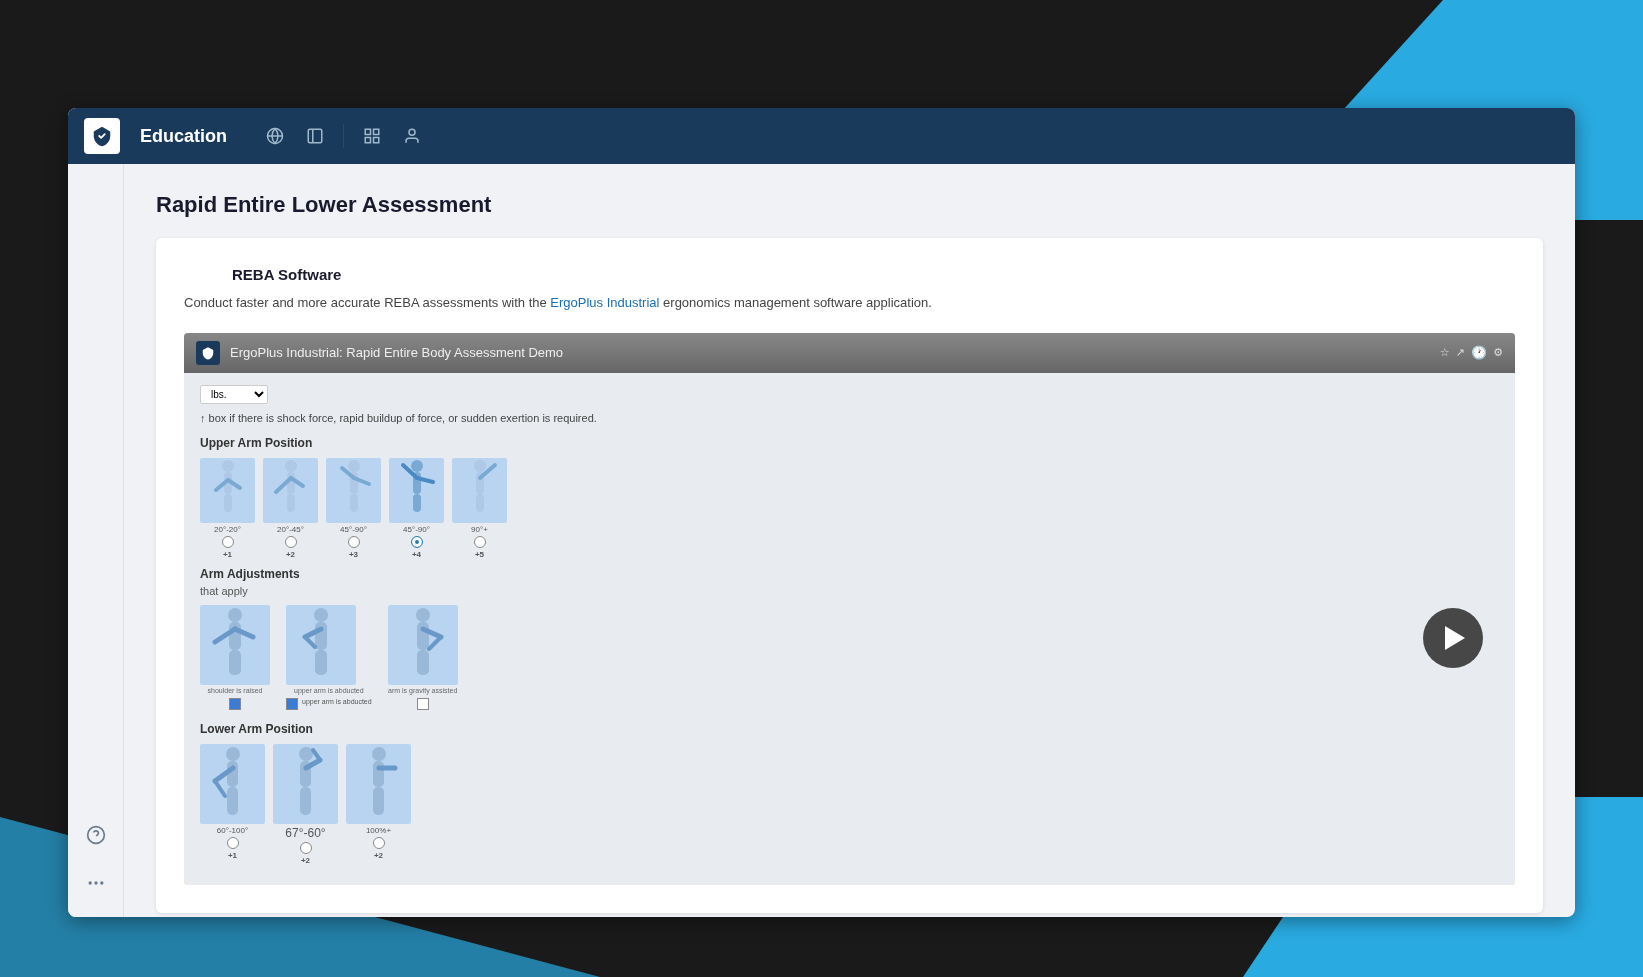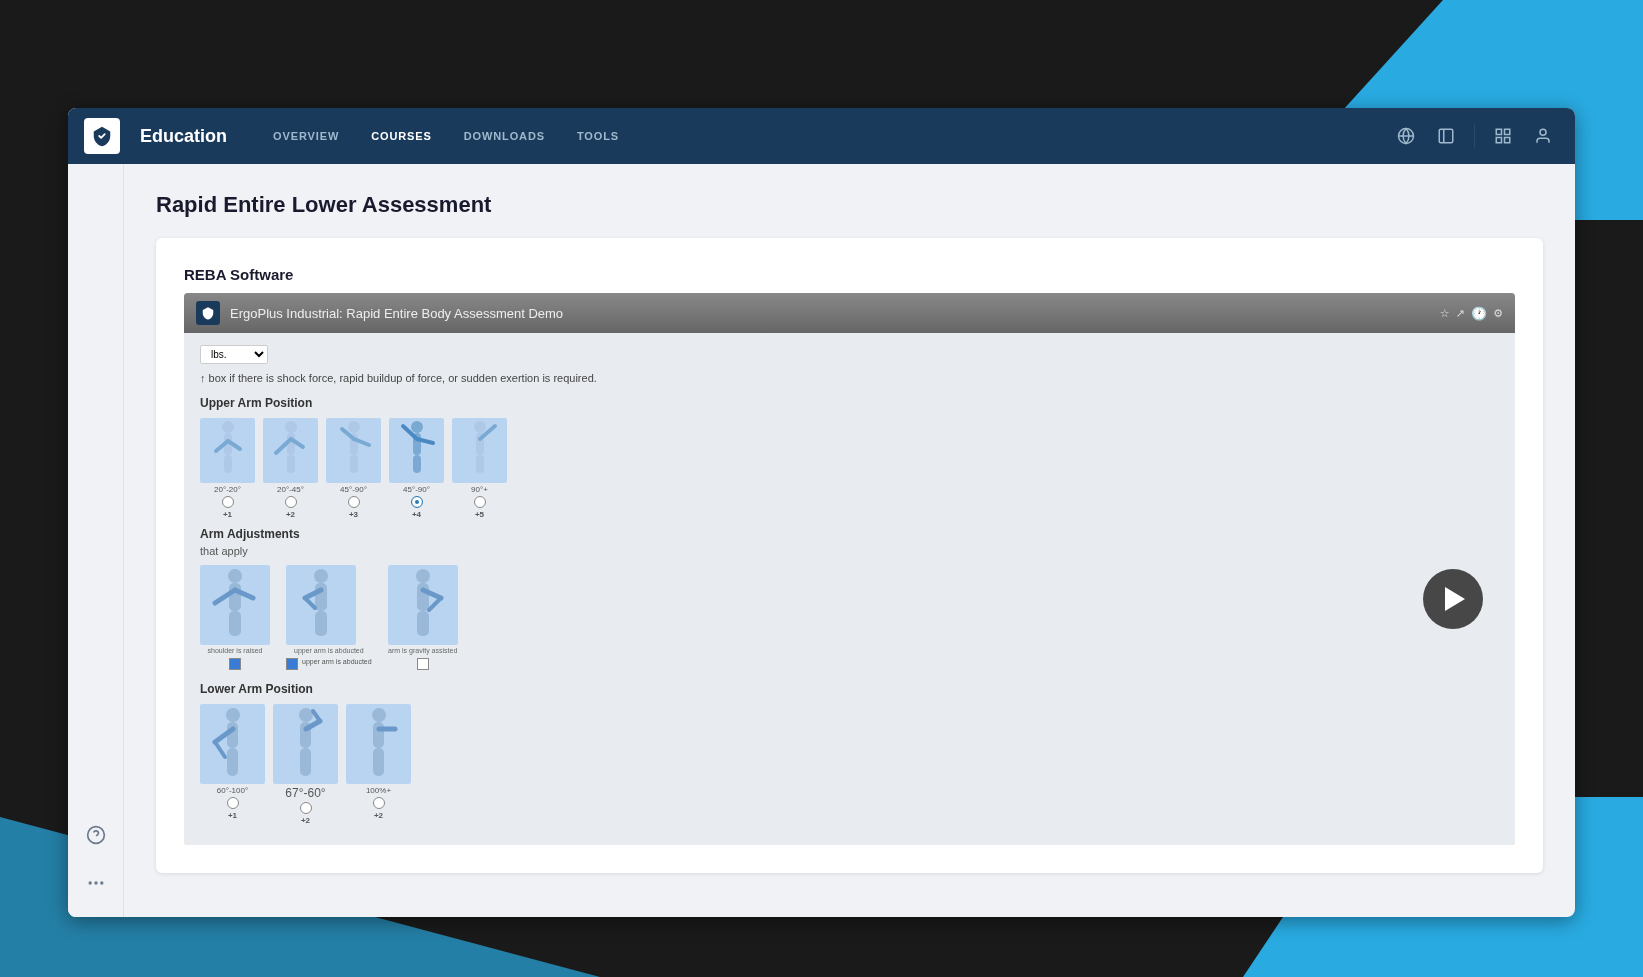--- a/index.html
+++ b/index.html
@@ -186,20 +186,21 @@
       border-radius: 6px;
       padding: 28px;
       box-shadow: 0 1px 4px rgba(0,0,0,0.1);
     }
 
     .section-title {
       font-size: 15px;
       font-weight: bold;
       color: #1a1a2e;
       margin-bottom: 10px;
+      margin-left: 48px;
     }
 
     .section-desc {
       font-size: 13px;
       color: #444;
       margin-bottom: 20px;
       line-height: 1.5;
     }
 
     .section-desc a {
@@ -364,26 +365,20 @@
 <div class="browser-window">
 
   <nav class="navbar">
     <div class="navbar-logo">
       <svg viewBox="0 0 24 24" fill="none" stroke="#1a3a5c" stroke-width="2">
         <path d="M12 2L3 7v5c0 5.25 3.75 10.15 9 11.25C17.25 22.15 21 17.25 21 12V7L12 2z" fill="#1a3a5c" stroke="none"></path>
         <path d="M9 12l2 2 4-4" stroke="white" stroke-width="2" stroke-linecap="round" stroke-linejoin="round"></path>
       </svg>
     </div>
     <span class="navbar-brand">Education</span>
-    <div class="navbar-nav">
-      <div class="nav-item">OVERVIEW</div>
-      <div class="nav-item active">COURSES</div>
-      <div class="nav-item">DOWNLOADS</div>
-      <div class="nav-item">TOOLS</div>
-    </div>
     <div class="navbar-right">
       <div class="navbar-icon-btn">
         <svg width="18" height="18" viewBox="0 0 24 24" fill="none" stroke="currentColor" stroke-width="2">
           <circle cx="12" cy="12" r="10"></circle>
           <line x1="2" y1="12" x2="22" y2="12"></line>
           <path d="M12 2a15.3 15.3 0 0 1 4 10 15.3 15.3 0 0 1-4 10 15.3 15.3 0 0 1-4-10 15.3 15.3 0 0 1 4-10z"></path>
         </svg>
       </div>
       <div class="navbar-icon-btn">
         <svg width="18" height="18" viewBox="0 0 24 24" fill="none" stroke="currentColor" stroke-width="2">
@@ -426,20 +421,23 @@
         </svg>
       </div>
     </div>
   </div>
 
   <div class="main-content">
     <h1 class="page-title">Rapid Entire Lower Assessment</h1>
 
     <div class="content-card">
       <div class="section-title">REBA Software</div>
+      <div class="section-desc">
+        <span>Conduct faster and more accurate REBA assessments with the </span><a href="#">ErgoPlus Industrial</a><span> ergonomics management software application.</span>
+      </div>
 
       <div class="video-container">
 
         <div class="video-header">
           <div class="video-logo">
             <svg width="14" height="14" viewBox="0 0 24 24" fill="white">
               <path d="M12 2L3 7v5c0 5.25 3.75 10.15 9 11.25C17.25 22.15 21 17.25 21 12V7L12 2z"></path>
             </svg>
           </div>
           <span class="video-title-text">ErgoPlus Industrial: Rapid Entire Body Assessment Demo</span>

